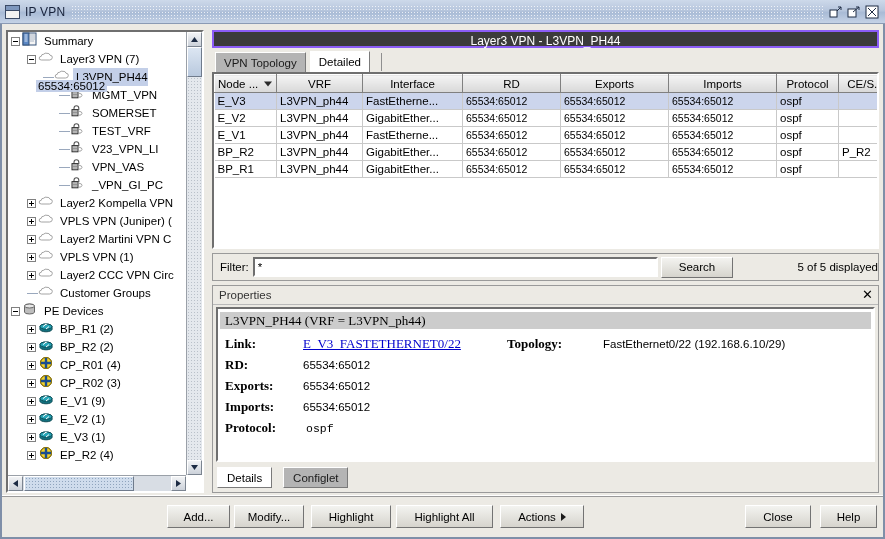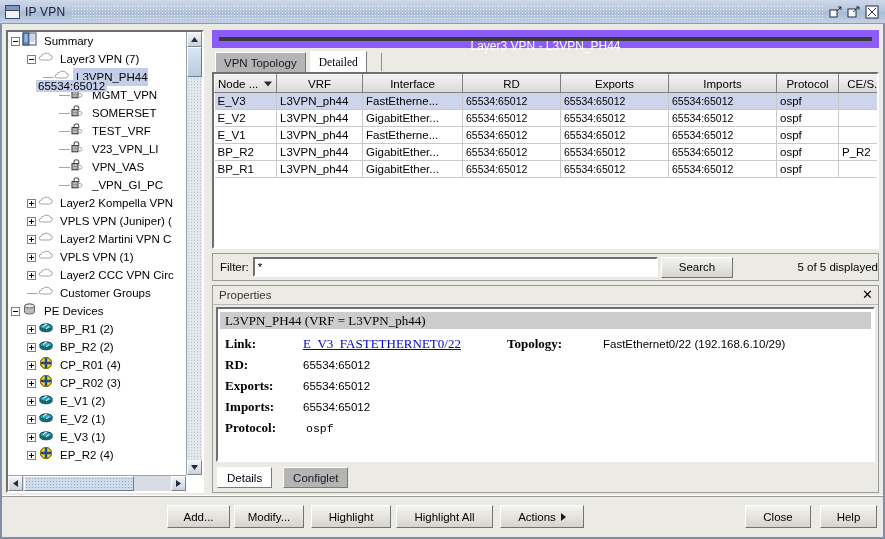--- a/index.html
+++ b/index.html
@@ -145,36 +145,36 @@
   }
 
   
   .rightpanel {
     position: absolute; left: 212px; top: 6px; width: 667px; height: 463px;
     box-sizing: border-box;
   }
   .panel-title {
     height: 18px; line-height: 18px; background: #3b3b3b; color: #fff;
     text-align: center; font-size: 12px;
-    border: 7px solid #8b5cf6; box-sizing: border-box;
+    border: 2px solid #8b5cf6; box-sizing: border-box;
   }
 
   .tabrow {
     height: 21px; position: relative; margin-top: 3px;
     border-bottom: 1px solid #8f8f8f;
   }
   .tab {
     position: absolute; top: 0; height: 21px; line-height: 20px;
     font-size: 11.5px; padding: 0 8px; box-sizing: border-box;
     border: 1px solid; border-color: #ffffff #7a7a7a #7a7a7a #ffffff;
     border-bottom: none;
     cursor: default;
   }
   .tab.inactive { background: #b4b4b4; color: #1a1a1a; top: 1px; height: 20px; }
-  .tab.active { background: #ffffff; color: #000; border-color:#ffffff #7a7a7a transparent #ffffff; z-index:2;font-family:Liberation Serif, serif;}
+  .tab.active { background: #ffffff; color: #000; border-color:#ffffff #7a7a7a transparent #ffffff; z-index:2;}
 
   .tabledock {
     position: absolute; left: 0; top: 42px; width: 667px; height: 177px;
     background: #ffffff;
     border: 2px solid; border-color: #6f6f6f #ffffff #ffffff #6f6f6f;
     box-sizing: border-box; overflow: hidden;
   }
   table.grid {
     border-collapse: collapse; width: 100%; table-layout: fixed;
     font-size: 11.5px;
@@ -530,21 +530,21 @@
           <div class="tnode">
             <div class="spacer" style="width: 19px;"></div>
             <div class="toggle plus"></div>
             <span class="ic"><svg width="16" height="14" viewBox="0 0 16 14">
                 <ellipse cx="8" cy="9.2" rx="6" ry="2.6" fill="#12707e" stroke="#0a4a54"></ellipse>
                 <path d="M2 9.2 V6.6 A6 2.6 0 0 1 14 6.6 V9.2" fill="#1f8d9c" stroke="#0a4a54"></path>
                 <ellipse cx="8" cy="6.6" rx="6" ry="2.6" fill="#2aa7b8" stroke="#0a4a54"></ellipse>
                 <path d="M5 6.6 L8 4.2 M11 6.6 L8 9" stroke="#ffffff" stroke-width="1"></path>
                 <path d="M8 3.6 l1.6 1.2 h-3.2 z" fill="#ffffff"></path>
               </svg></span>
-            <span class="lbl">E_V1 (2)</span>
+            <span class="lbl">E_V1 (9)</span>
           </div>
           <div class="tnode">
             <div class="spacer" style="width: 19px;"></div>
             <div class="toggle plus"></div>
             <span class="ic"><svg width="16" height="14" viewBox="0 0 16 14">
                 <ellipse cx="8" cy="9.2" rx="6" ry="2.6" fill="#12707e" stroke="#0a4a54"></ellipse>
                 <path d="M2 9.2 V6.6 A6 2.6 0 0 1 14 6.6 V9.2" fill="#1f8d9c" stroke="#0a4a54"></path>
                 <ellipse cx="8" cy="6.6" rx="6" ry="2.6" fill="#2aa7b8" stroke="#0a4a54"></ellipse>
                 <path d="M5 6.6 L8 4.2 M11 6.6 L8 9" stroke="#ffffff" stroke-width="1"></path>
                 <path d="M8 3.6 l1.6 1.2 h-3.2 z" fill="#ffffff"></path>

